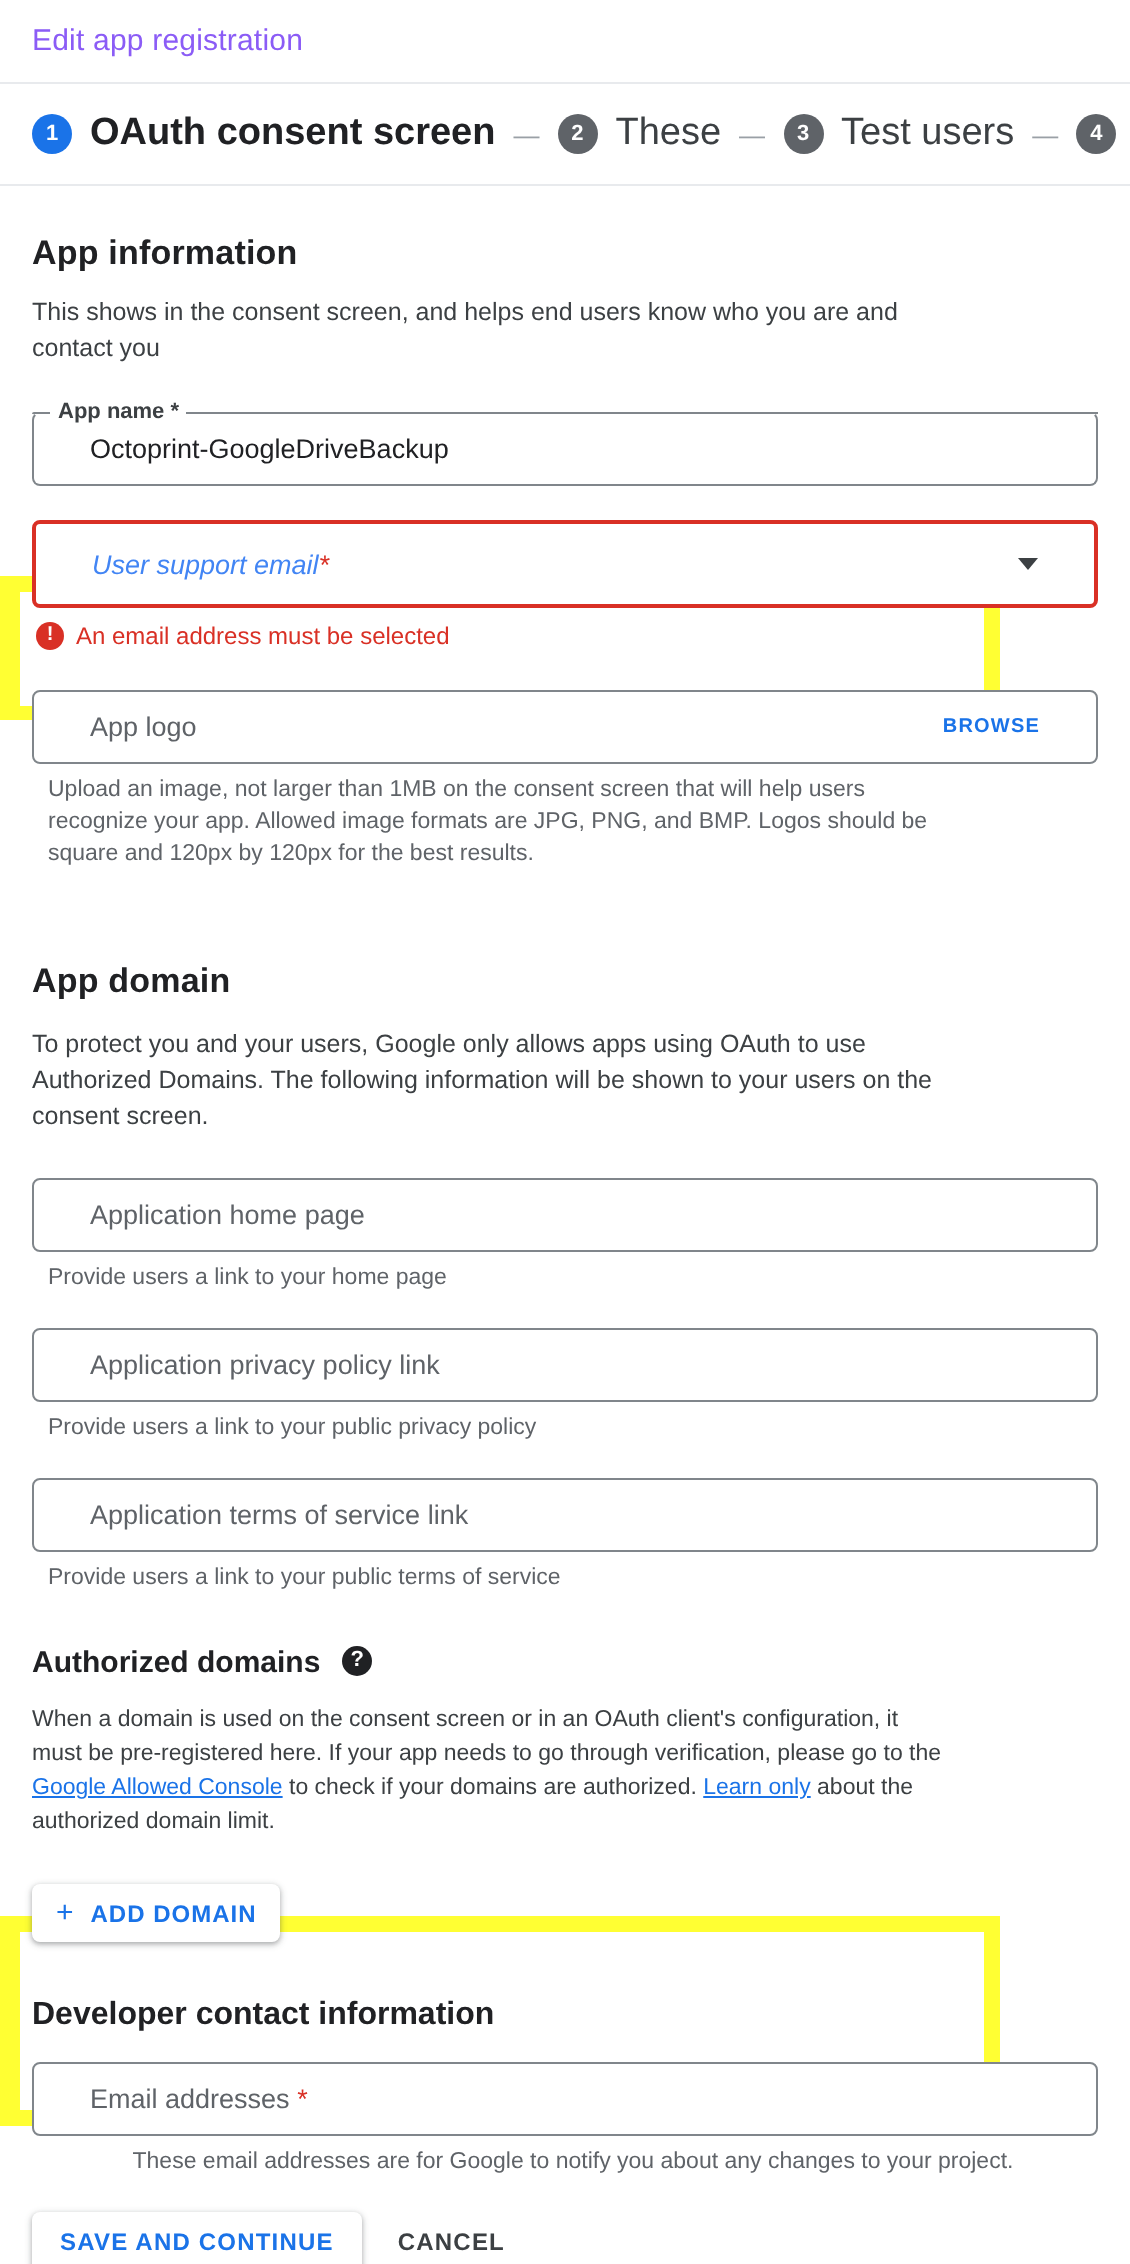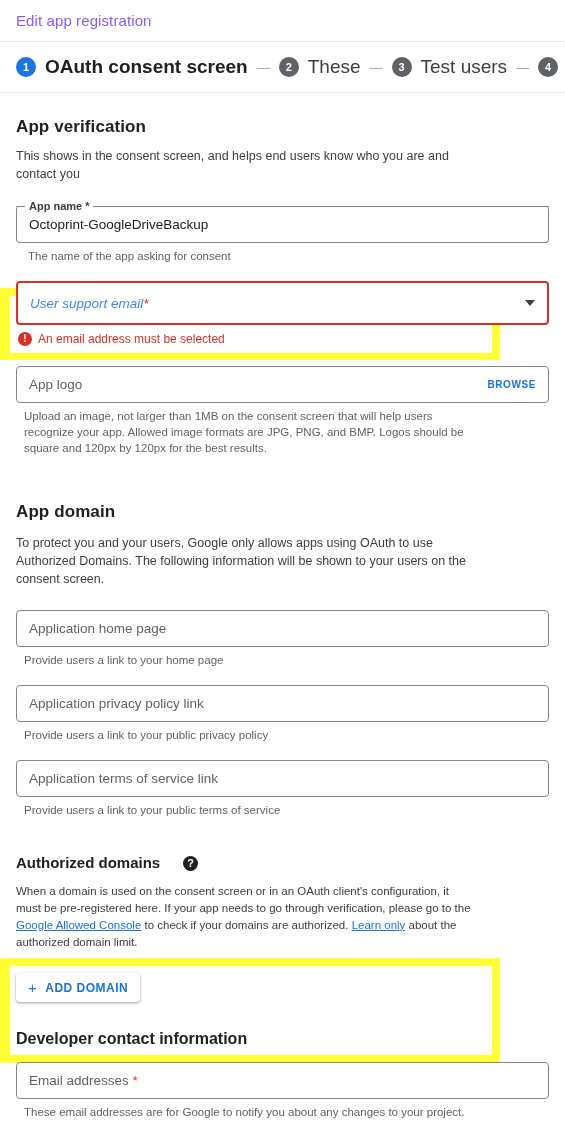--- a/index.html
+++ b/index.html
@@ -86,21 +86,21 @@
   }
 
   
   .field {
     position: relative;
     height: 37px;
     border: 1px solid #80868b;
     border-radius: 4px;
     display: flex;
     align-items: center;
-    padding: 0 12px;
+    padding: 0 28px;
     background: #fff;
   }
   .field .placeholder {
     font-size: 13.5px;
     color: #5f6368;
   }
   .field .value {
     font-size: 13.5px;
     color: #202124;
   }
@@ -190,23 +190,23 @@
   .hl-inner {
     position: absolute;
     background: #ffffff;
     z-index: 1;
   }
   .above { position: relative; z-index: 2; }
 
   
   .ad-title-row {
     display: flex;
-    align-items: flex-end;
-    gap: 23px;
-    margin-top: 36px;
+    align-items: flex-start;
+    gap: 11px;
+    margin-top: 26px;
   }
   .ad-title {
     font-size: 15px;
     font-weight: bold;
     color: #202124;
   }
   .help-icon {
     width: 15px; height: 15px;
     border-radius: 50%;
     background: #202124;
@@ -323,30 +323,29 @@
 
 <div class="highlight" style="left:0px; top:288px; width:500px; height:72px;"></div>
 <div class="hl-inner" style="left:10px; top:296px; width:482px; height:57px;"></div>
 
 <div class="highlight" style="left:0px; top:958px; width:500px; height:105px;"></div>
 <div class="hl-inner" style="left:10px; top:966px; width:482px; height:89px;"></div>
 
 <div class="content above">
 
   
-  <h2 class="section-title">App verification</h2>
+  <h2 class="section-title">App information</h2>
   <p class="section-desc">This shows in the consent screen, and helps end users know who you are and contact you</p>
 
   
   <div style="margin-top:23px; position:relative;">
     <div class="field notched" style="--notch: 66.515625px;">
       <span class="notch-label">App name *</span>
       <span class="value">Octoprint-GoogleDriveBackup</span>
     </div>
-    <div class="field-help">The name of the app asking for consent</div>
   </div>
 
   
   <div style="margin-top:17px; position:relative;">
     <div class="field error">
       <span class="placeholder">
         <span>User support email</span><span class="req-star">*</span>
       </span>
       <span class="caret"></span>
     </div>
@@ -402,21 +401,21 @@
     <span>ADD DOMAIN</span>
   </button>
 
   
   <div style="margin-top:28px;">
     <div class="dev-title">Developer contact information</div>
     <div style="margin-top:14px;">
       <div class="field">
         <span class="placeholder"><span>Email addresses</span> <span class="req-star">*</span></span>
       </div>
-      <div class="field-help" style="margin-left:8px;">These email addresses are for Google to notify you about any changes to your project.</div>
+      <div class="field-help" style="margin-left:8px;text-align:center;">These email addresses are for Google to notify you about any changes to your project.</div>
     </div>
   </div>
 
 </div>
 
 <div class="footer above">
   <button class="btn-primary">SAVE AND CONTINUE</button>
   <button class="btn-text">CANCEL</button>
 </div>
 

